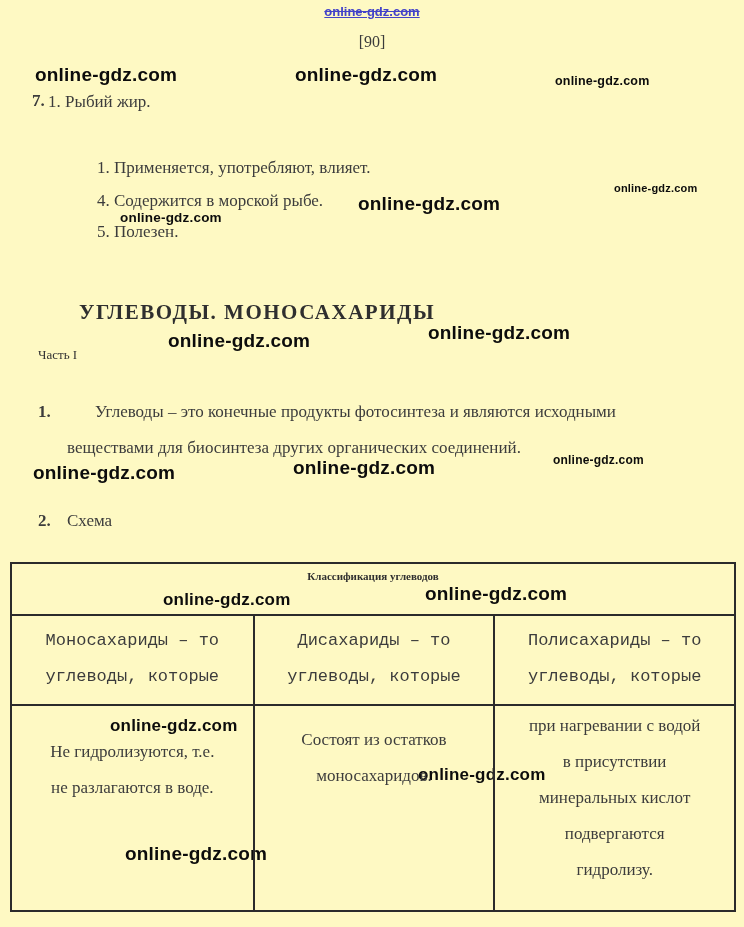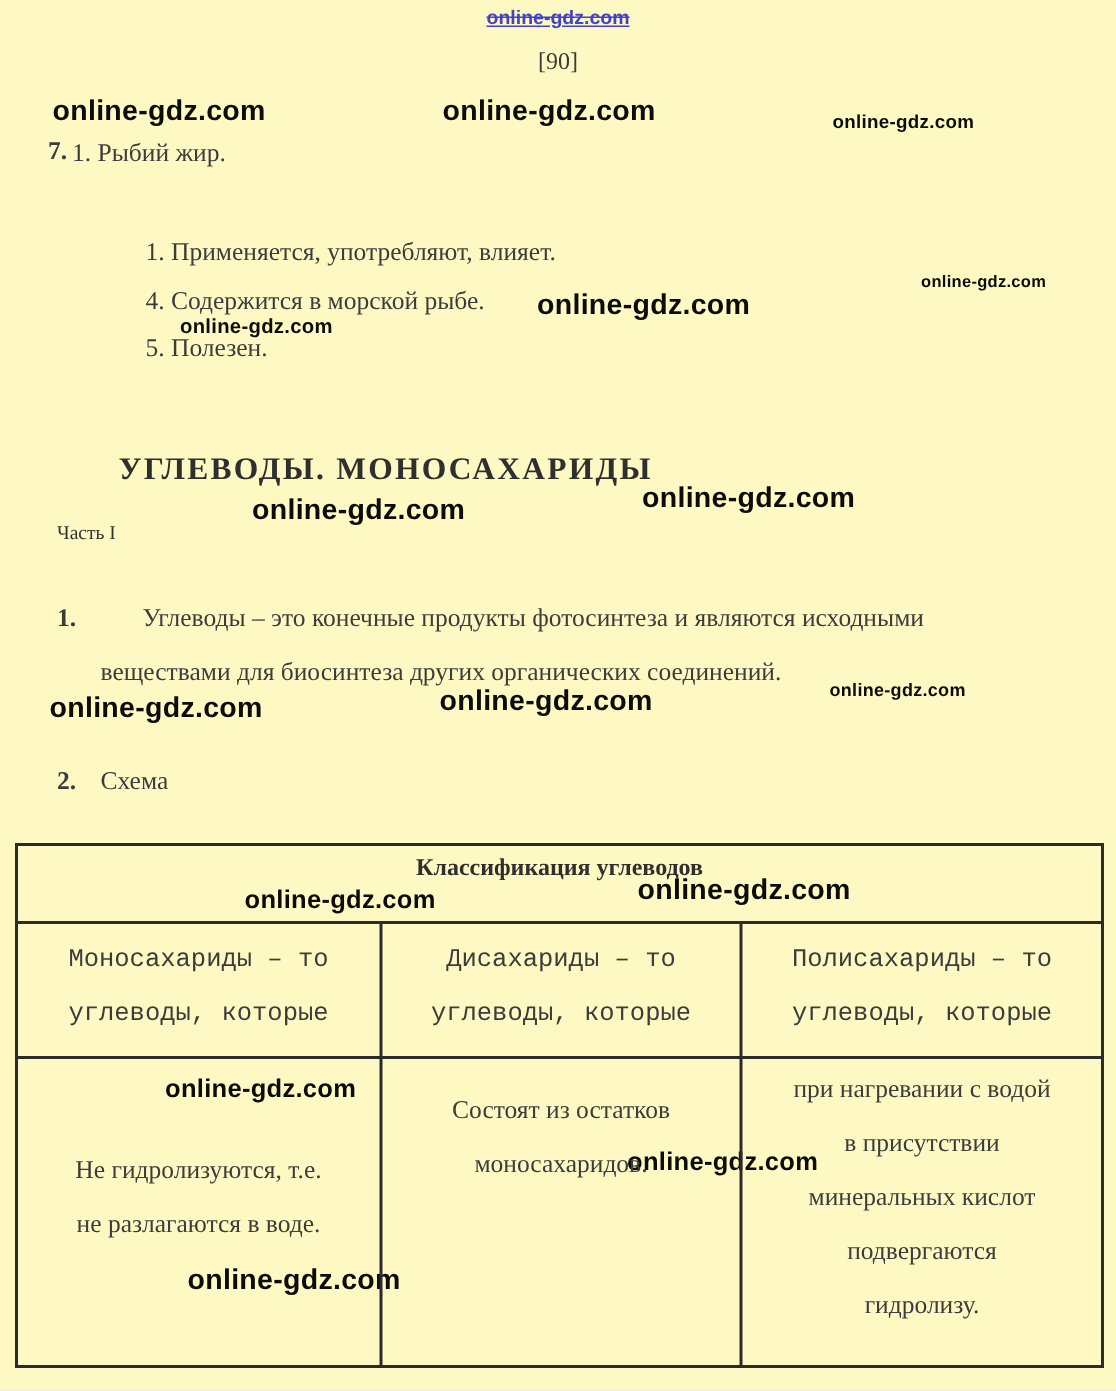--- a/index.html
+++ b/index.html
@@ -48,35 +48,35 @@
     border:2px solid #2b2b2b;
     display:grid;
     grid-template-rows:52px 90px 1fr;
     font-size:17px;color:#3c3c3c;
   }
   .t-title{
     border-bottom:2px solid #2b2b2b;
     text-align:center;
     font-weight:bold;
     padding-top:6px;
-    font-size:16px;
+    font-size:11px;
     color:#2f2f2f;
   }
   .t-row{
     display:grid;
     grid-template-columns:1fr 1fr 1fr;
   }
   .t-head{border-bottom:2px solid #2b2b2b;font-family:Liberation Mono, monospace;}
   .t-cell{
     text-align:center;
     line-height:36px;
     padding-top:7px;
   }
   .t-cell + .t-cell{border-left:2px solid #2b2b2b;}
-  .t-body .cell-1{padding-top:56px;}
+  .t-body .cell-1{padding-top:28px;}
   .t-body .cell-2{padding-top:2px;}
   .t-body .cell-3{padding-top:16px;}
 </style>
 </head>
 <body>
 
 <div class="page">
 
   <div class="wm-top">online-gdz.com</div>
 

